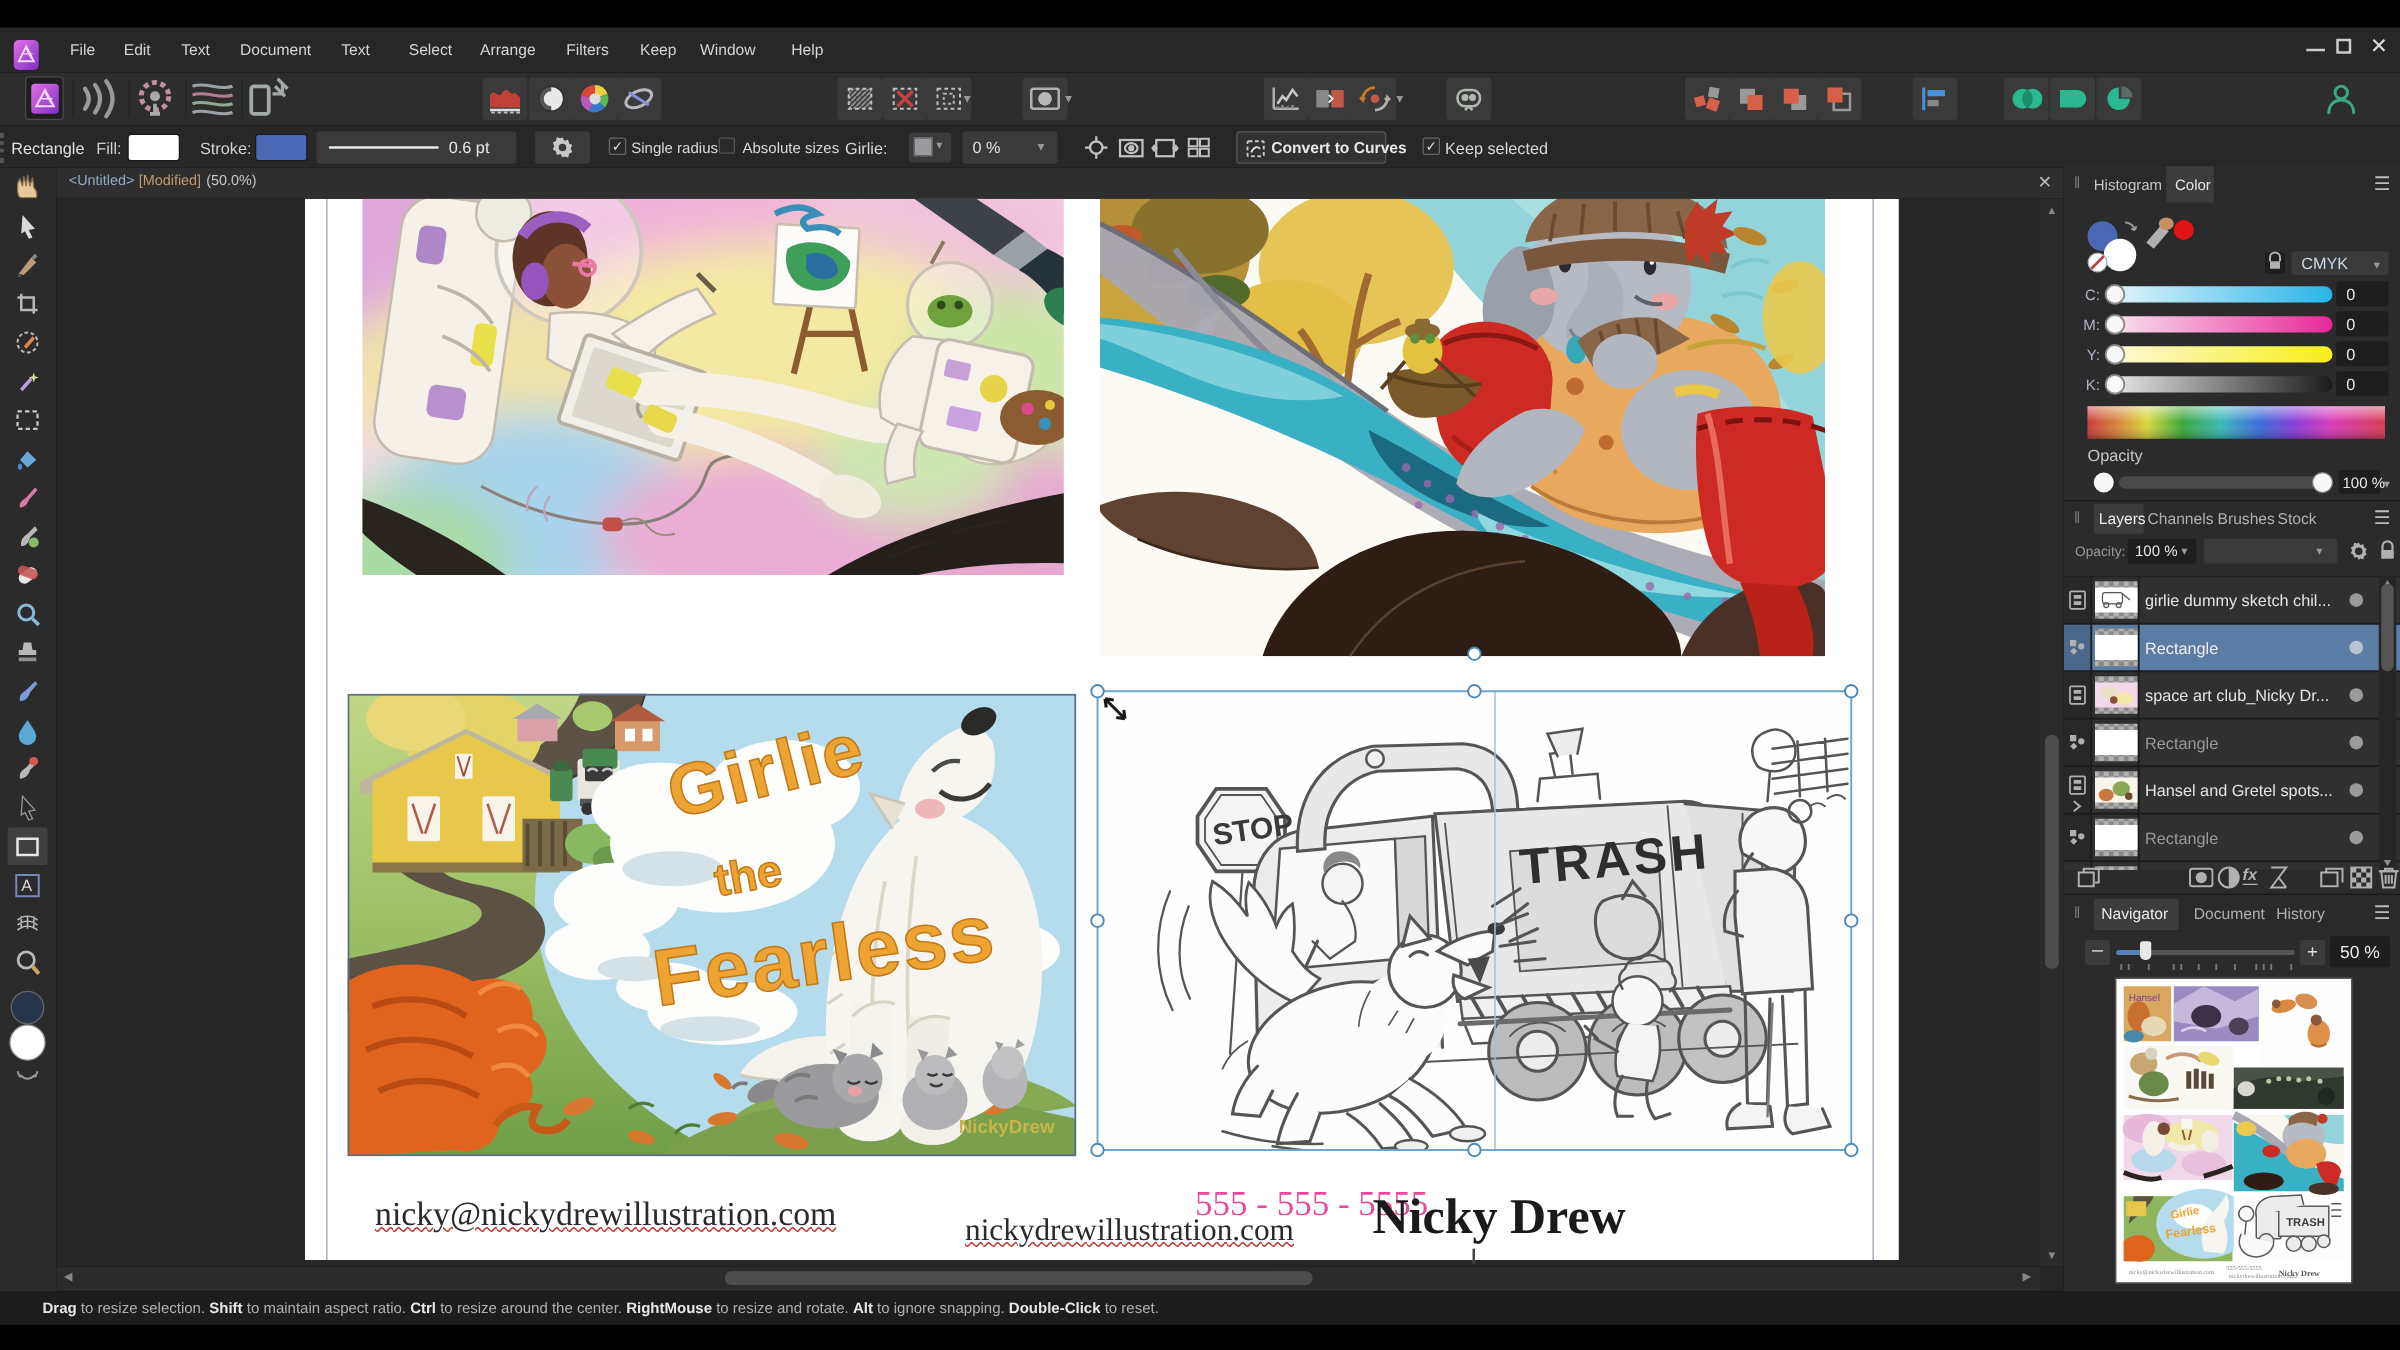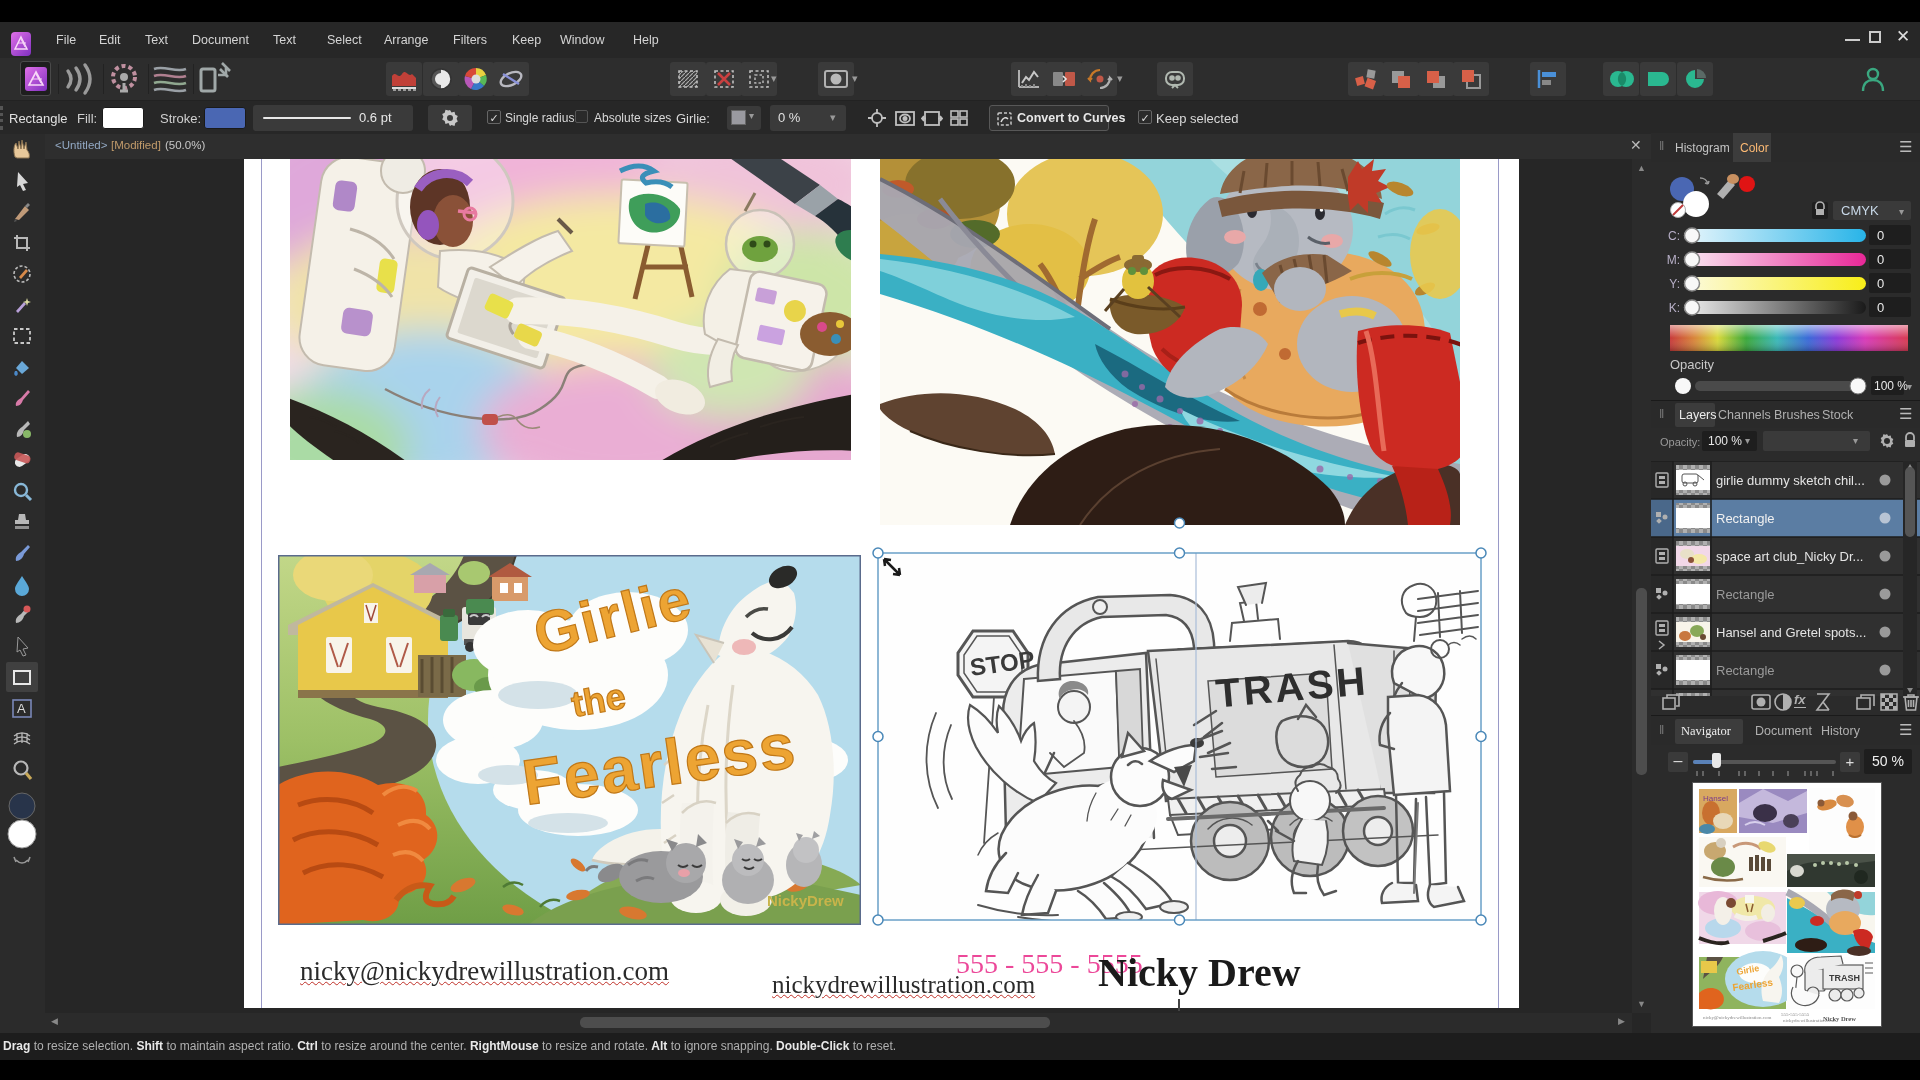--- a/index.html
+++ b/index.html
@@ -968,21 +968,21 @@
       <div class="abs" style="left:934px; top:840px; width:2px; height:12px; background:#444;"></div>
     </div>
   </div>
 
   <div class="abs" id="rightpanel">
 
     <div class="abs" style="left:0; top:0; width:269px; height:29px; background:#2a2a2a;">
       <span class="abs" style="left:8px; top:5px; color:#777; font-size:13px; letter-spacing:1px;">‖</span>
       <span class="abs" style="left:24px; top:8px; color:#c4c4c4; font-size:12px;">Histogram</span>
       <div class="abs" style="left:82px; top:0; width:38px; height:29px; background:#3c3c3c;"></div>
-      <span class="abs" style="left:89px; top:8px; color:#fdba74; font-size:12px;">Color</span>
+      <span class="abs" style="left:89px; top:8px; color:#e5e5e5; font-size:12px;">Color</span>
       <span class="abs" style="left:248px; top:5px; color:#bbb; font-size:15px;">☰</span>
     </div>
     <svg class="abs" style="left:0; top:29px;" width="269" height="240" viewBox="0 0 269 240">
       <defs>
         <linearGradient id="gC" x1="0" y1="0" x2="1" y2="0">
             <stop offset="0" stop-color="#e8f6fc"></stop>
             <stop offset="1" stop-color="#28b4e8"></stop>
           </linearGradient>
         <linearGradient id="gM" x1="0" y1="0" x2="1" y2="0">
             <stop offset="0" stop-color="#fae8f2"></stop>
@@ -1227,21 +1227,21 @@
           <g fill="none" stroke="#b0b0b0" stroke-width="1.6">
             <path d="M3 5 h12 l-1.5 13 h-9 Z"></path>
             <path d="M1 5 h16 M6 5 V3 h6 v2 M6.5 8 v7 M9 8 v7 M11.5 8 v7"></path>
           </g>
         </svg>
     </div>
 
     <div class="abs" style="left:0; top:582px; width:269px; height:30px; background:#2a2a2a; border-top:1px solid #1a1a1a;">
       <span class="abs" style="left:8px; top:6px; color:#777; font-size:13px;">‖</span>
       <div class="abs" style="left:24px; top:3px; width:68px; height:25px; background:#3c3c3c; border-radius:2px;"></div>
-      <span class="abs" style="left:30px; top:8px; color:#ececec; font-size:12.5px;font-family:Liberation Serif, serif;">Navigator</span>
+      <span class="abs" style="left:30px; top:8px; color:#ececec; font-size:12.5px;">Navigator</span>
       <span class="abs" style="left:104px; top:8px; color:#b0b0b0; font-size:12.5px;">Document</span>
       <span class="abs" style="left:170px; top:8px; color:#b0b0b0; font-size:12.5px;">History</span>
       <span class="abs" style="left:248px; top:5px; color:#bbb; font-size:15px;">☰</span>
     </div>
     <div class="abs" style="left:0; top:612px; width:269px; height:38px;">
       <div class="abs" style="left:17px; top:7px; width:20px; height:20px; background:#3a3a3a; border-radius:2px; color:#ddd; font-size:16px; text-align:center; line-height:18px;">–</div>
       <div class="abs" style="left:42px; top:15px; width:143px; height:4px; background:#555; border-radius:2px;"></div>
       <div class="abs" style="left:42px; top:15px; width:23px; height:4px; background:#5a82b8; border-radius:2px;"></div>
       <div class="abs" style="left:61px; top:8px; width:9px; height:15px; background:#e8e8e8; border-radius:2px 2px 4px 4px;"></div>
       <svg class="abs" style="left:42px; top:26px;" width="146" height="7" viewBox="0 0 146 7">
@@ -1389,15 +1389,15 @@
     <div class="abs" style="left:5px; top:840px; color:#888; font-size:9px;">▼</div>
   </div>
   <div class="abs" style="left:1632px; top:1013px; width:19px; height:20px; background:#262626;"></div>
   <div class="abs" id="hscroll">
     <div class="abs" style="left:535px; top:4px; width:470px; height:11px; background:#4d4d4d; border-radius:5px;"></div>
     <div class="abs" style="left:6px; top:3px; color:#888; font-size:9px;">◀</div>
     <div class="abs" style="left:1573px; top:3px; color:#888; font-size:9px;">▶</div>
   </div>
 
   <div class="abs" id="statusbar">
-    <span style="margin-left:3px;"><b>Drag</b> to resize selection. <b>Shift</b> to maintain aspect ratio. <b>Ctrl</b> to resize around the center. <b>RightMouse</b> to resize and rotate. <b>Alt</b> to ignore snapping. <b>Double-Click</b> to reset.</span>
+    <span style="margin-left:34px;"><b>Drag</b> to resize selection. <b>Shift</b> to maintain aspect ratio. <b>Ctrl</b> to resize around the center. <b>RightMouse</b> to resize and rotate. <b>Alt</b> to ignore snapping. <b>Double-Click</b> to reset.</span>
   </div>
 </div>
 
 </body></html>

